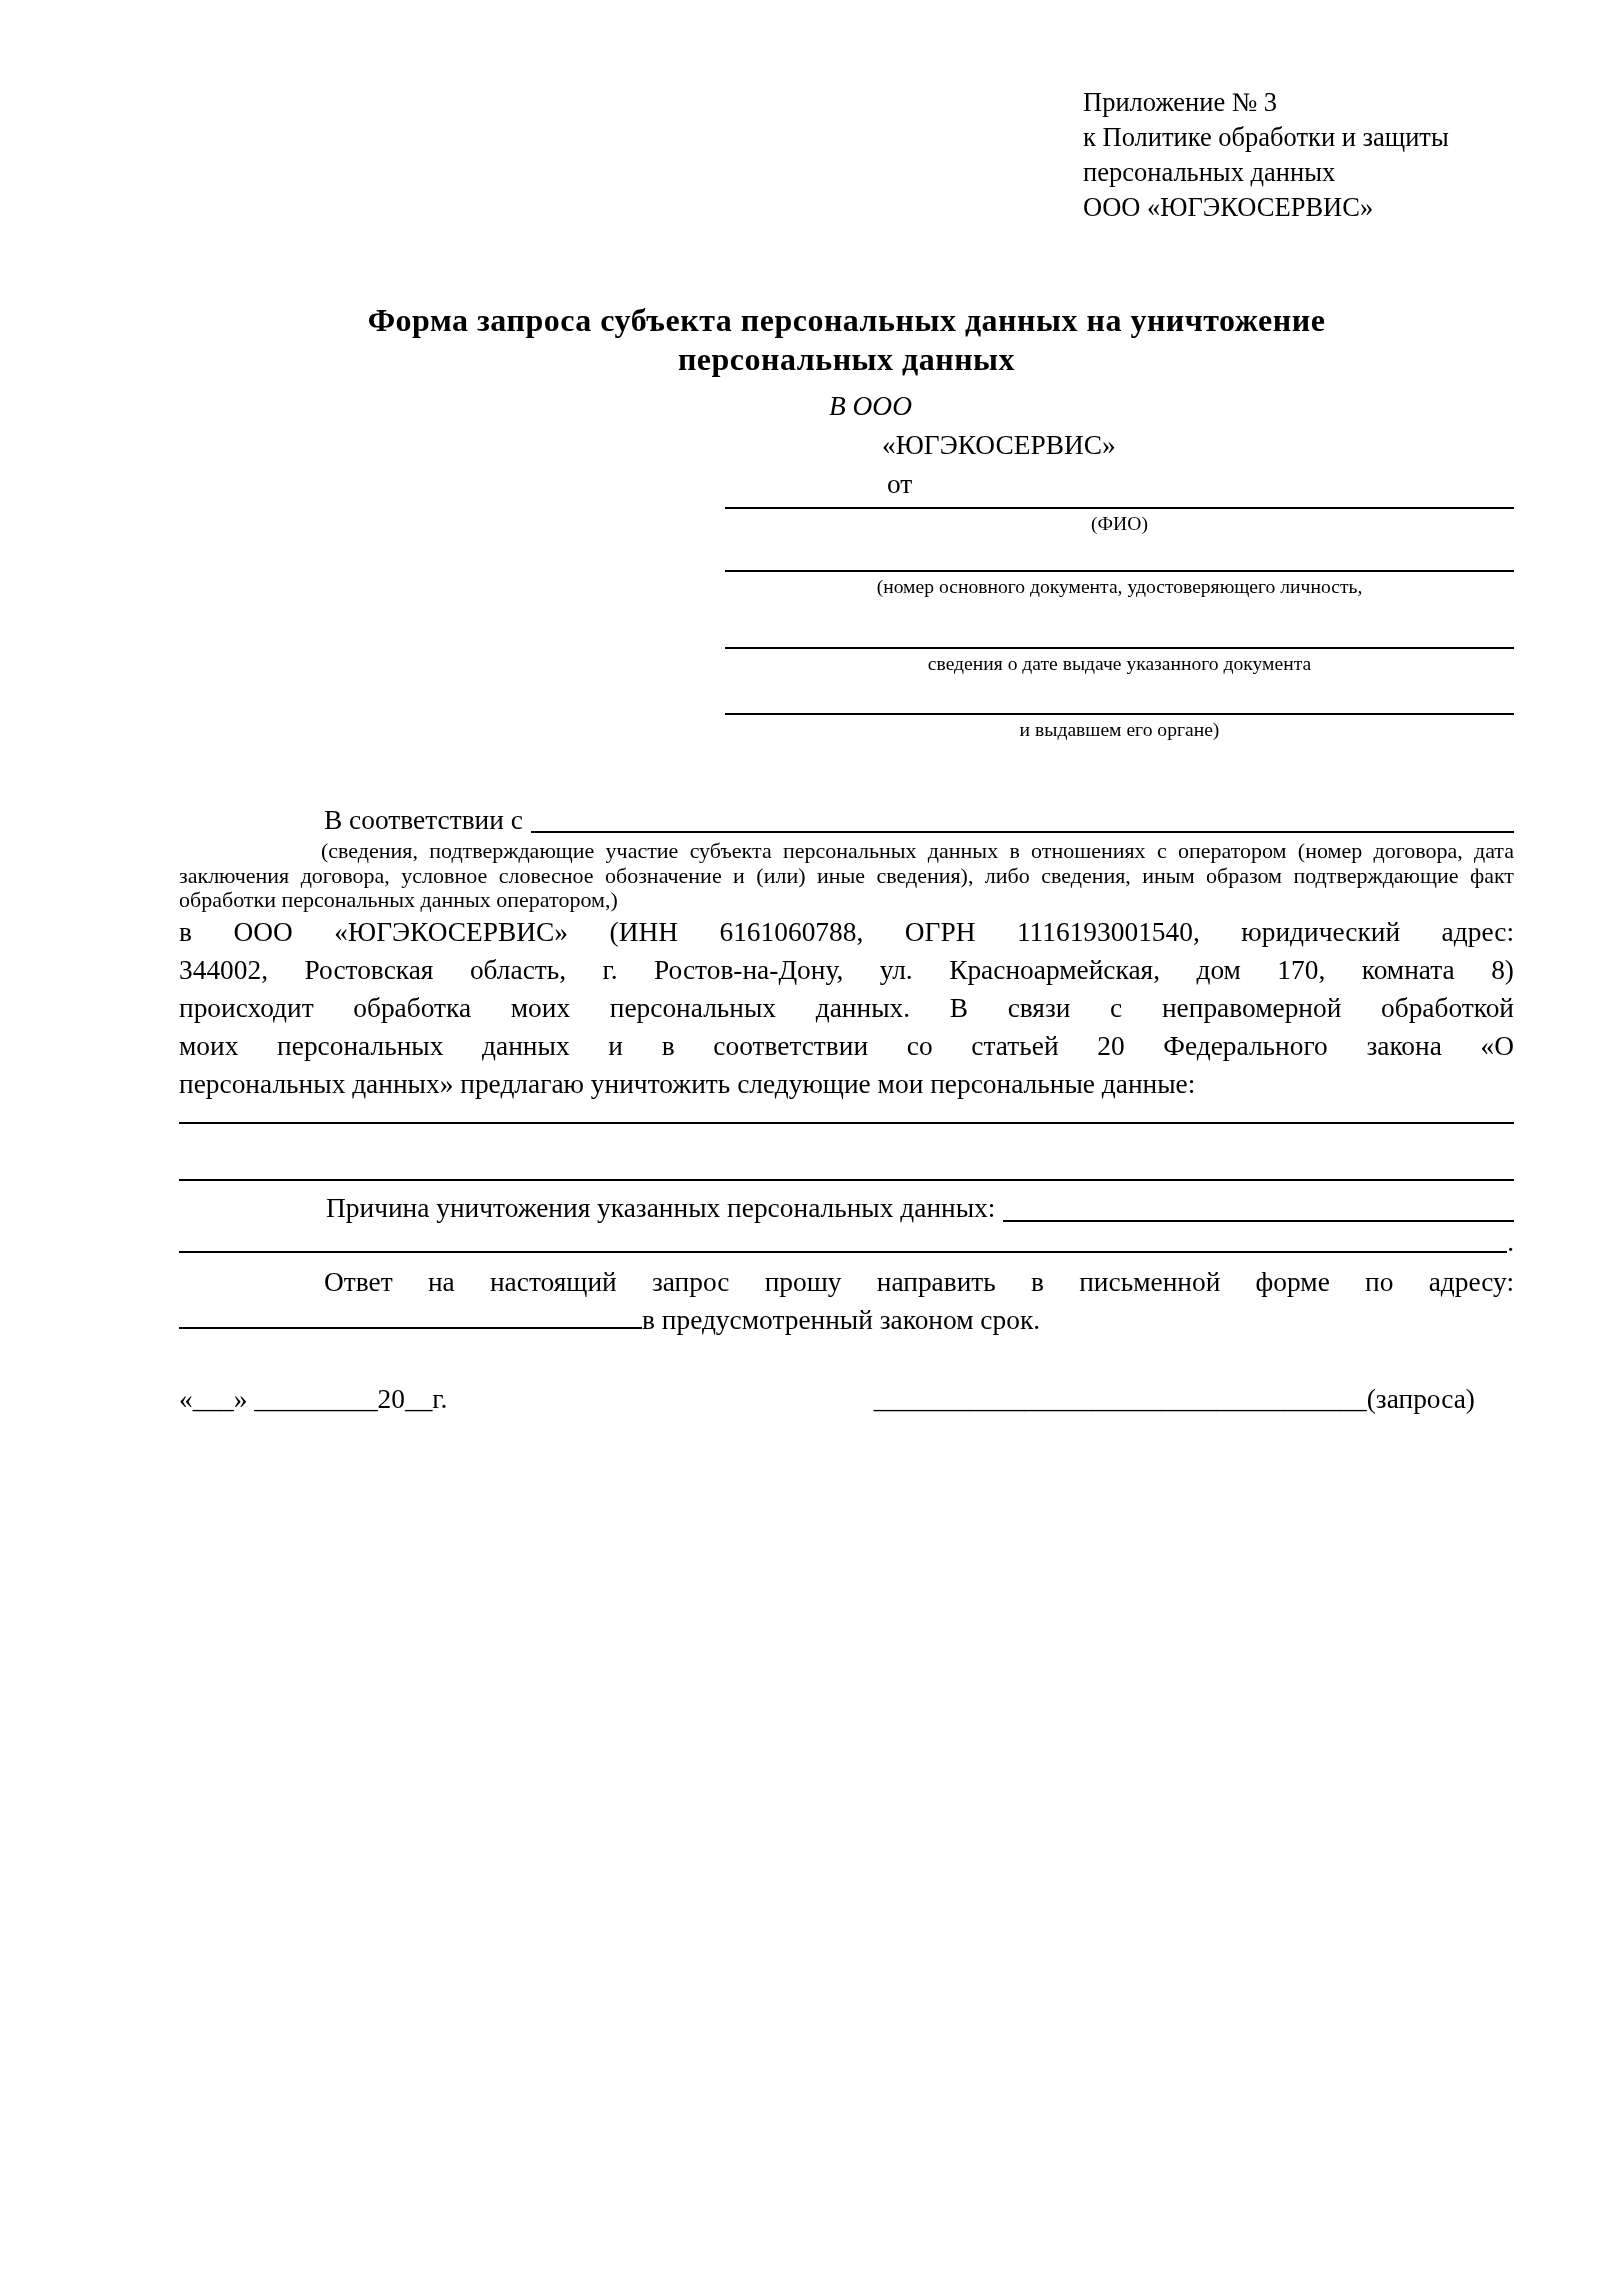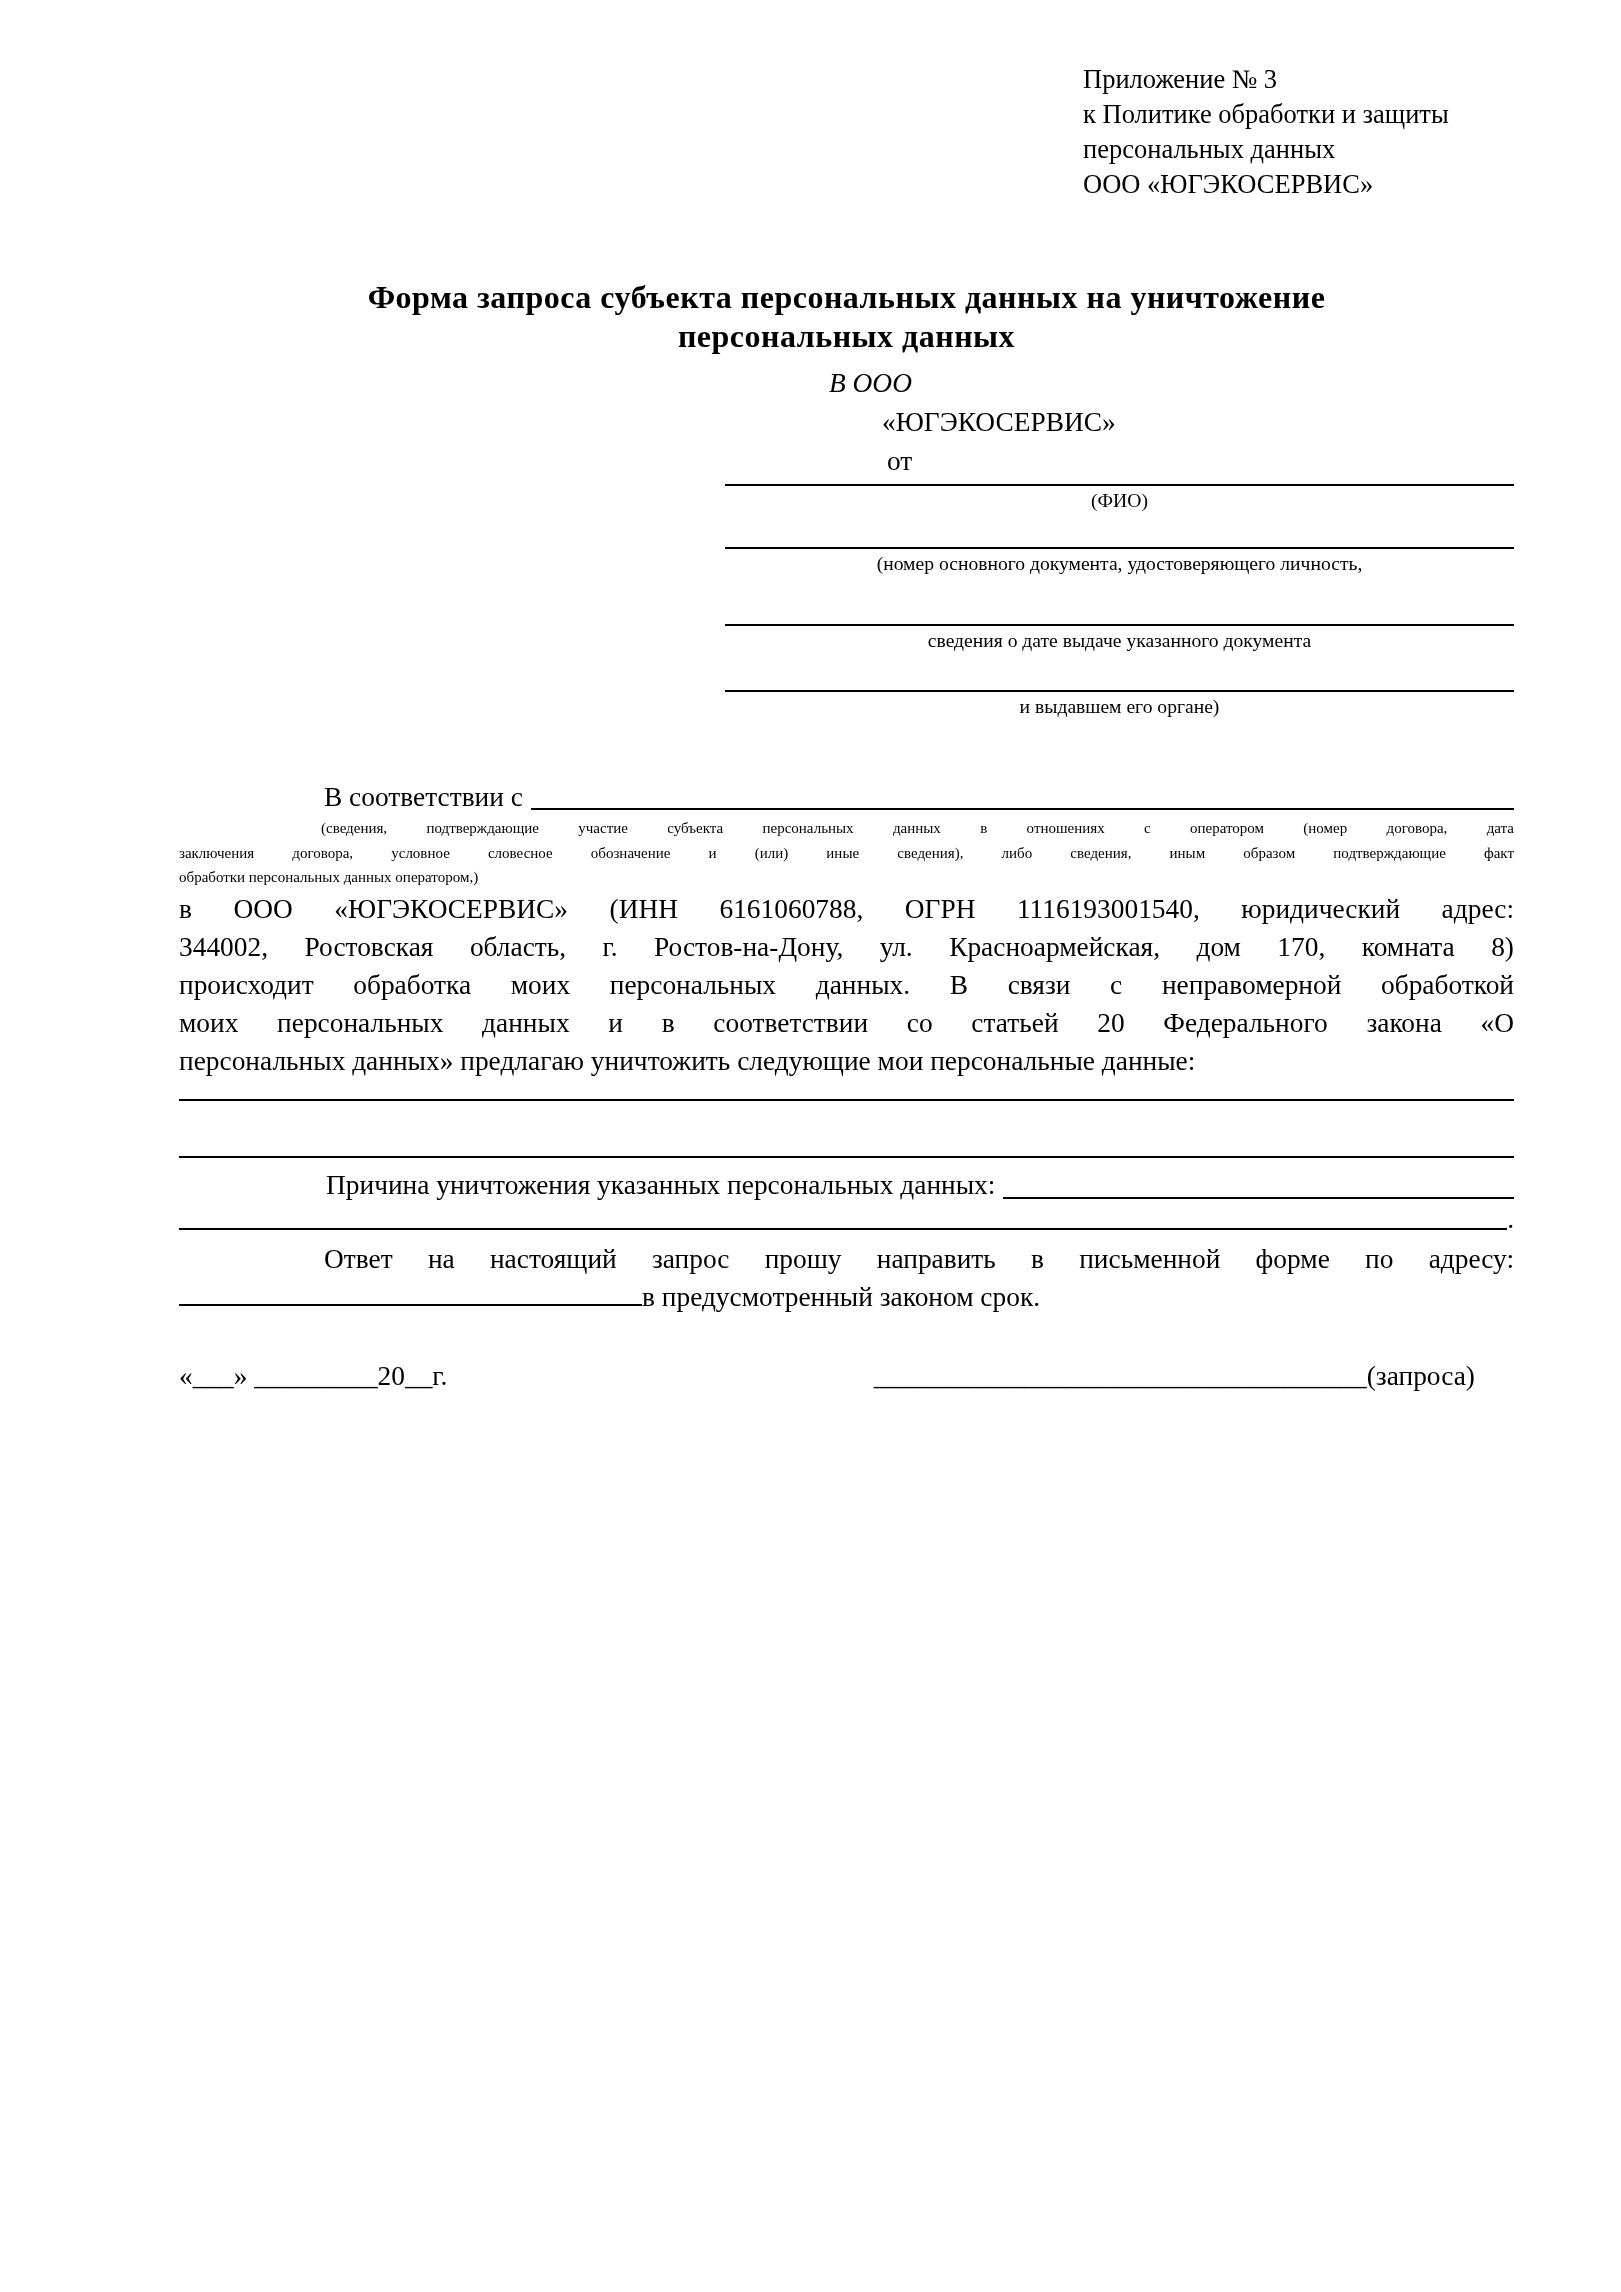--- a/index.html
+++ b/index.html
@@ -5,21 +5,21 @@
   html,body { margin:0; padding:0; background:#ffffff; }
   .page {
     position:relative;
     width:1621px;
     height:2293px;
     box-sizing:border-box;
     background:#ffffff;
     color:#000;
     font-family:"Liberation Serif","DejaVu Serif",serif;
     font-size:27.4px;
-    padding:62px 107px 0 179px;
+    padding:85px 107px 0 179px;
     overflow:hidden;
   }
   
   .appendix { margin-left:904px; font-size:26.5px; line-height:35px; }
   
   .title { margin-top:76px; text-align:center; font-weight:bold; font-size:32px; line-height:39px; letter-spacing:0.5px; }
   
   .addr1 { margin-top:7.8px; margin-left:650px; line-height:39px;font-style:italic; }
   .addr2 { margin-left:703px; line-height:39px; }
   .addr3 { margin-left:708px; line-height:39px; }
@@ -28,21 +28,21 @@
   .f1 .fline { margin-top:2.9px; }
   .f2 .fline { margin-top:35px; }
   .f3 .fline { margin-top:49px; }
   .f4 .fline { margin-top:37px; }
   .fcap { font-size:19.6px; line-height:23.5px; text-align:center; margin-top:2.9px; }
   
   .acc-row { display:flex; margin-top:61px; line-height:37px; }
   .acc-lead { margin-left:145px; white-space:nowrap; }
   .fill { flex:1 1 auto; border-bottom:2px solid #000; align-self:flex-end; margin:0 0 5.9px 7.8px; }
   
-  .note { font-size:15px; line-height:24.5px; }
+  .note { font-size:22px; line-height:24.5px; }
   .jst { text-align:justify; text-align-last:justify; }
   .note-l1 { text-indent:142px; }
   
   .bodypara { line-height:38px; }
   
   .rule { border-bottom:2.9px solid #000; height:0; }
   .r1 { margin-top:19.6px; }
   .r2 { margin-top:55px; }
   
   .reason-row { display:flex; margin-top:7.8px; line-height:39px; }

